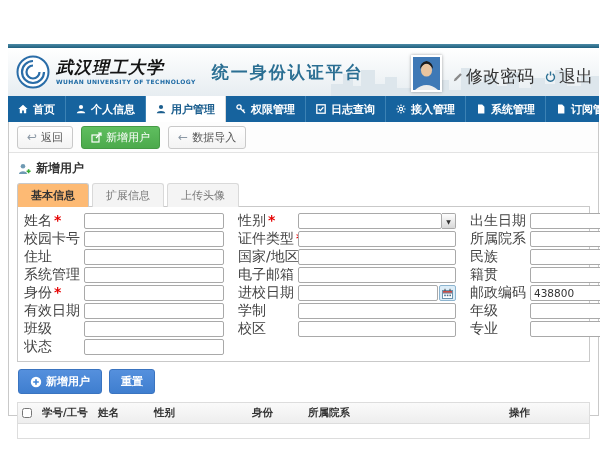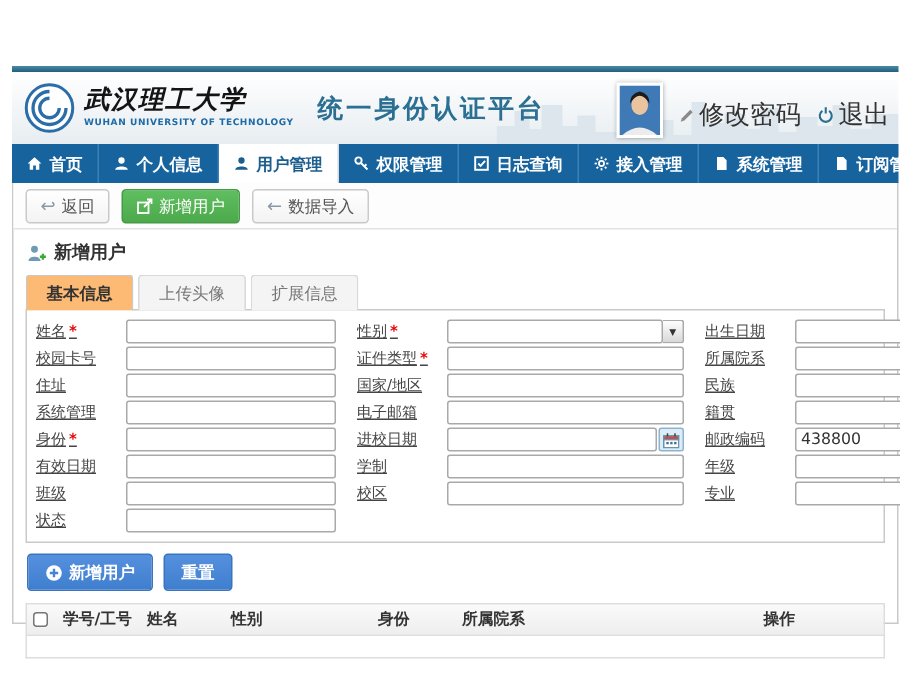--- a/index.html
+++ b/index.html
@@ -31,21 +31,21 @@
   .btn-green{background:linear-gradient(#5fbe5f,#4caa4c);border-color:#459a45;color:#fff;}
   .sec-title{display:flex;align-items:center;gap:5px;padding:7px 9px 3px;font-size:12px;font-weight:bold;color:#333;}
   .tabs{display:flex;padding:3px 8px 0;position:relative;z-index:1;}
   .tab{font-size:11px;padding:4px 13px;border:1px solid #d9d9d9;border-bottom:none;background:#f4f4f4;color:#777;
        border-radius:3px 3px 0 0;margin-right:3px;cursor:pointer;position:relative;}
   .tab.active{background:#fdba74;color:#333;font-weight:bold;border-color:#c9c9c9;}
   .tab.active::after{content:"";position:absolute;left:0;right:0;bottom:-1px;height:1px;background:#fff;}
   .fieldset{margin:-1px 8px 0;border:1px solid #c9c9c9;padding:6px;background:#fff;}
   .fgrid{display:grid;grid-template-columns:1fr 1fr 1fr;column-gap:14px;row-gap:2px;}
   .field{display:flex;align-items:center;height:16px;}
-  .flabel{width:60px;flex:none;font-size:10px;color:#444;white-space:nowrap;overflow:hidden;text-decoration:underline;}
+  .flabel{width:60px;flex:none;font-size:14px;color:#444;white-space:nowrap;overflow:hidden;}
   .req{color:#e60000;margin-left:2px;font-weight:bold;}
   .fctl{flex:1;display:flex;align-items:flex-start;height:16px;}
   .fctl input{flex:1;min-width:0;border:1px solid #a9a9a9;border-radius:2px;font-size:10.5px;padding:0 3px;height:16px;
        box-sizing:border-box;font-family:inherit;color:#333;background:#fff;}
   .addon{flex:none;display:flex;align-items:center;justify-content:center;box-sizing:border-box;cursor:pointer;height:16px;}
   .addon.sel{width:14px;background:linear-gradient(#fefefe,#d8d8d8);border:1px solid #a9a9a9;border-left:none;font-size:6px;color:#333;border-radius:0 2px 2px 0;}
   .addon.date{width:17px;background:#dcedf8;border:1px solid #8db4cf;margin-left:1px;border-radius:2px;}
   .factions{display:flex;gap:7px;padding:7px 9px 6px;}
   .btn-blue{background:linear-gradient(#5590dd,#3f7ecf);border:1px solid #3a74c0;color:#fff;font-weight:bold;display:inline-flex;
        align-items:center;gap:4px;font-size:11px;padding:4px 11px;border-radius:3px;cursor:pointer;font-family:inherit;}
@@ -191,22 +191,22 @@
       <svg width="13" height="12" viewBox="0 0 13 12">
           <circle cx="5" cy="3.2" r="2.3" fill="#6f9ab3"></circle>
           <path d="M1 11 C1 7.2 9 7.2 9 11 Z" fill="#6f9ab3"></path>
           <path d="M10.6 6.2 v4 M8.6 8.2 h4" stroke="#3aaa35" stroke-width="1.6"></path>
         </svg>
       <span>新增用户</span>
     </div>
 
     <div class="tabs">
       <div class="tab active">基本信息</div>
+      <div class="tab">扩展信息</div>
       <div class="tab">上传头像</div>
-      <div class="tab">扩展信息</div>
     </div>
 
     <div class="fieldset">
       <div class="fgrid" id="form-grid">
           <div class="field">
             <span class="flabel">姓名<span class="req">*</span></span>
             <span class="fctl">
               <input type="text" style="">
             </span>
           </div>

